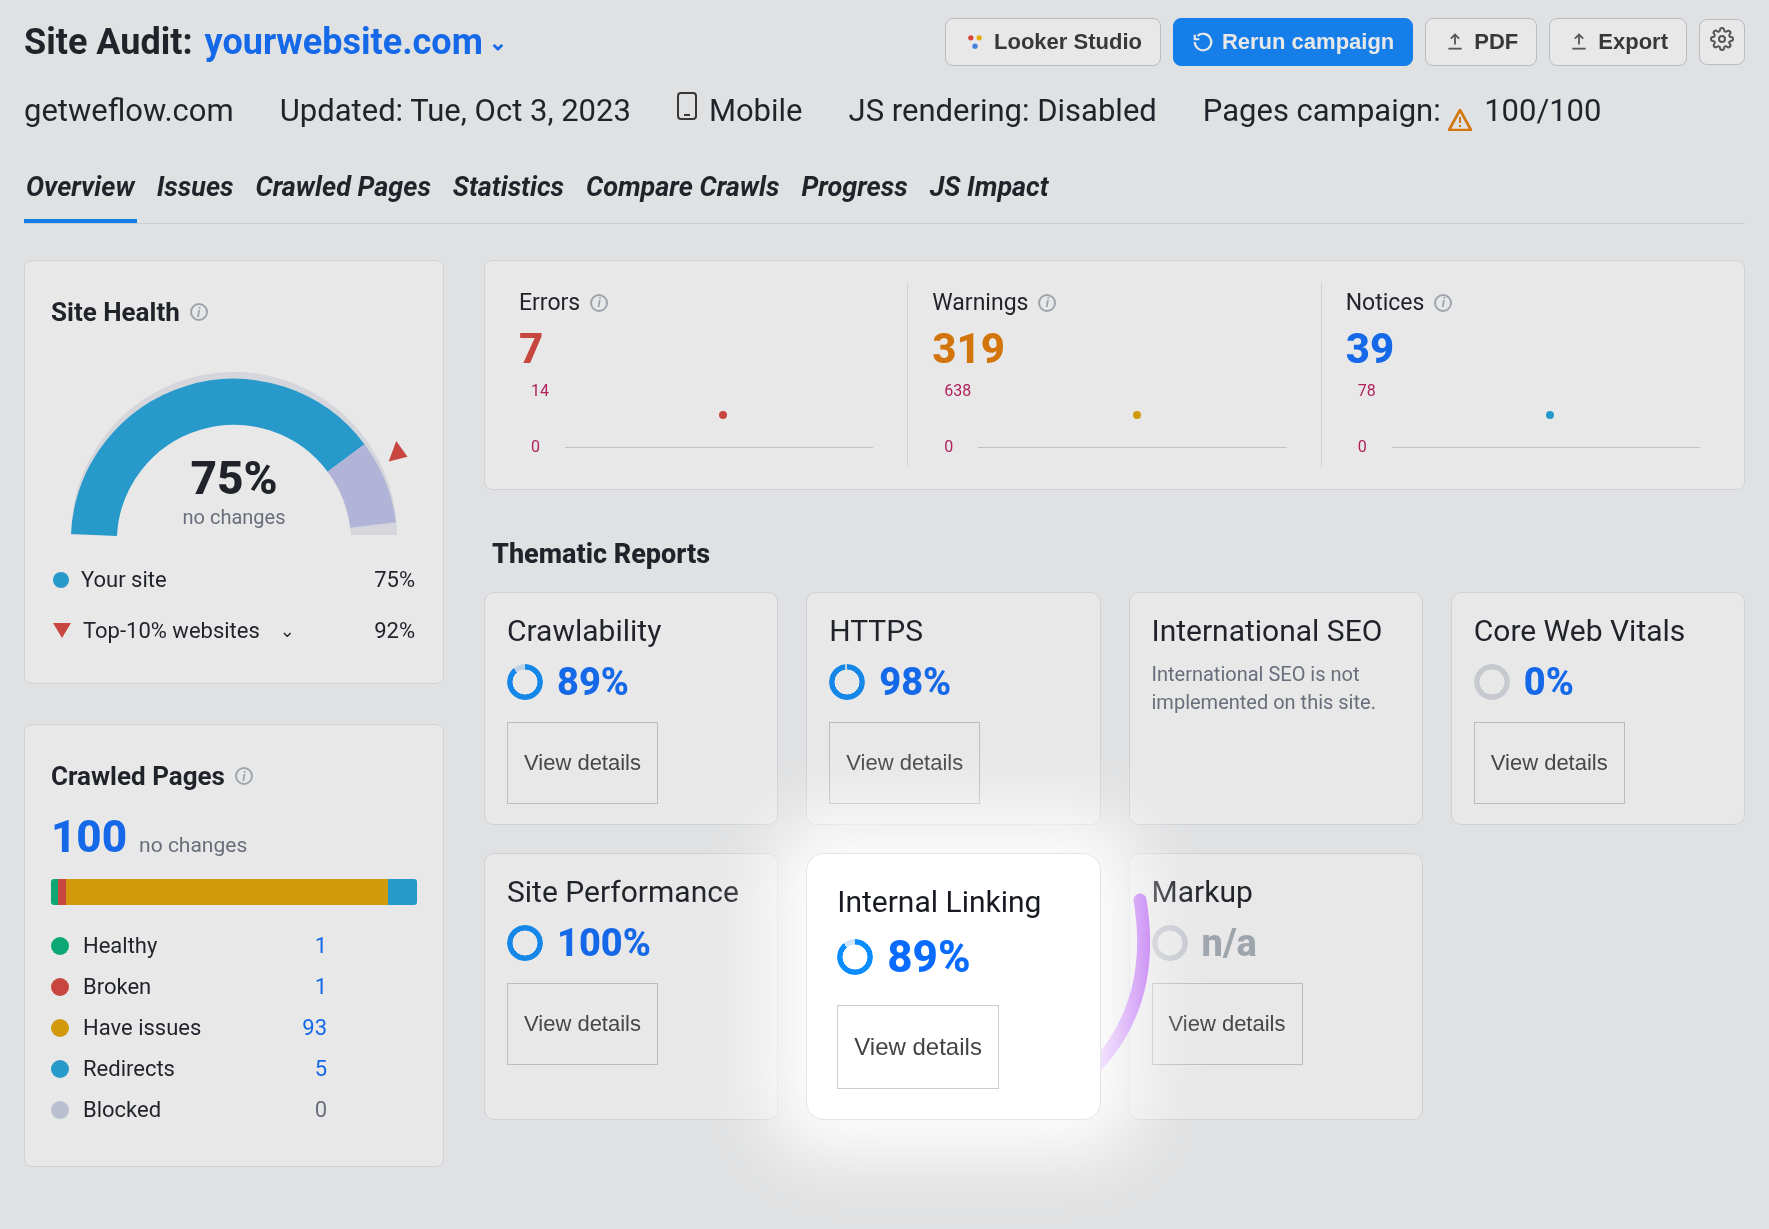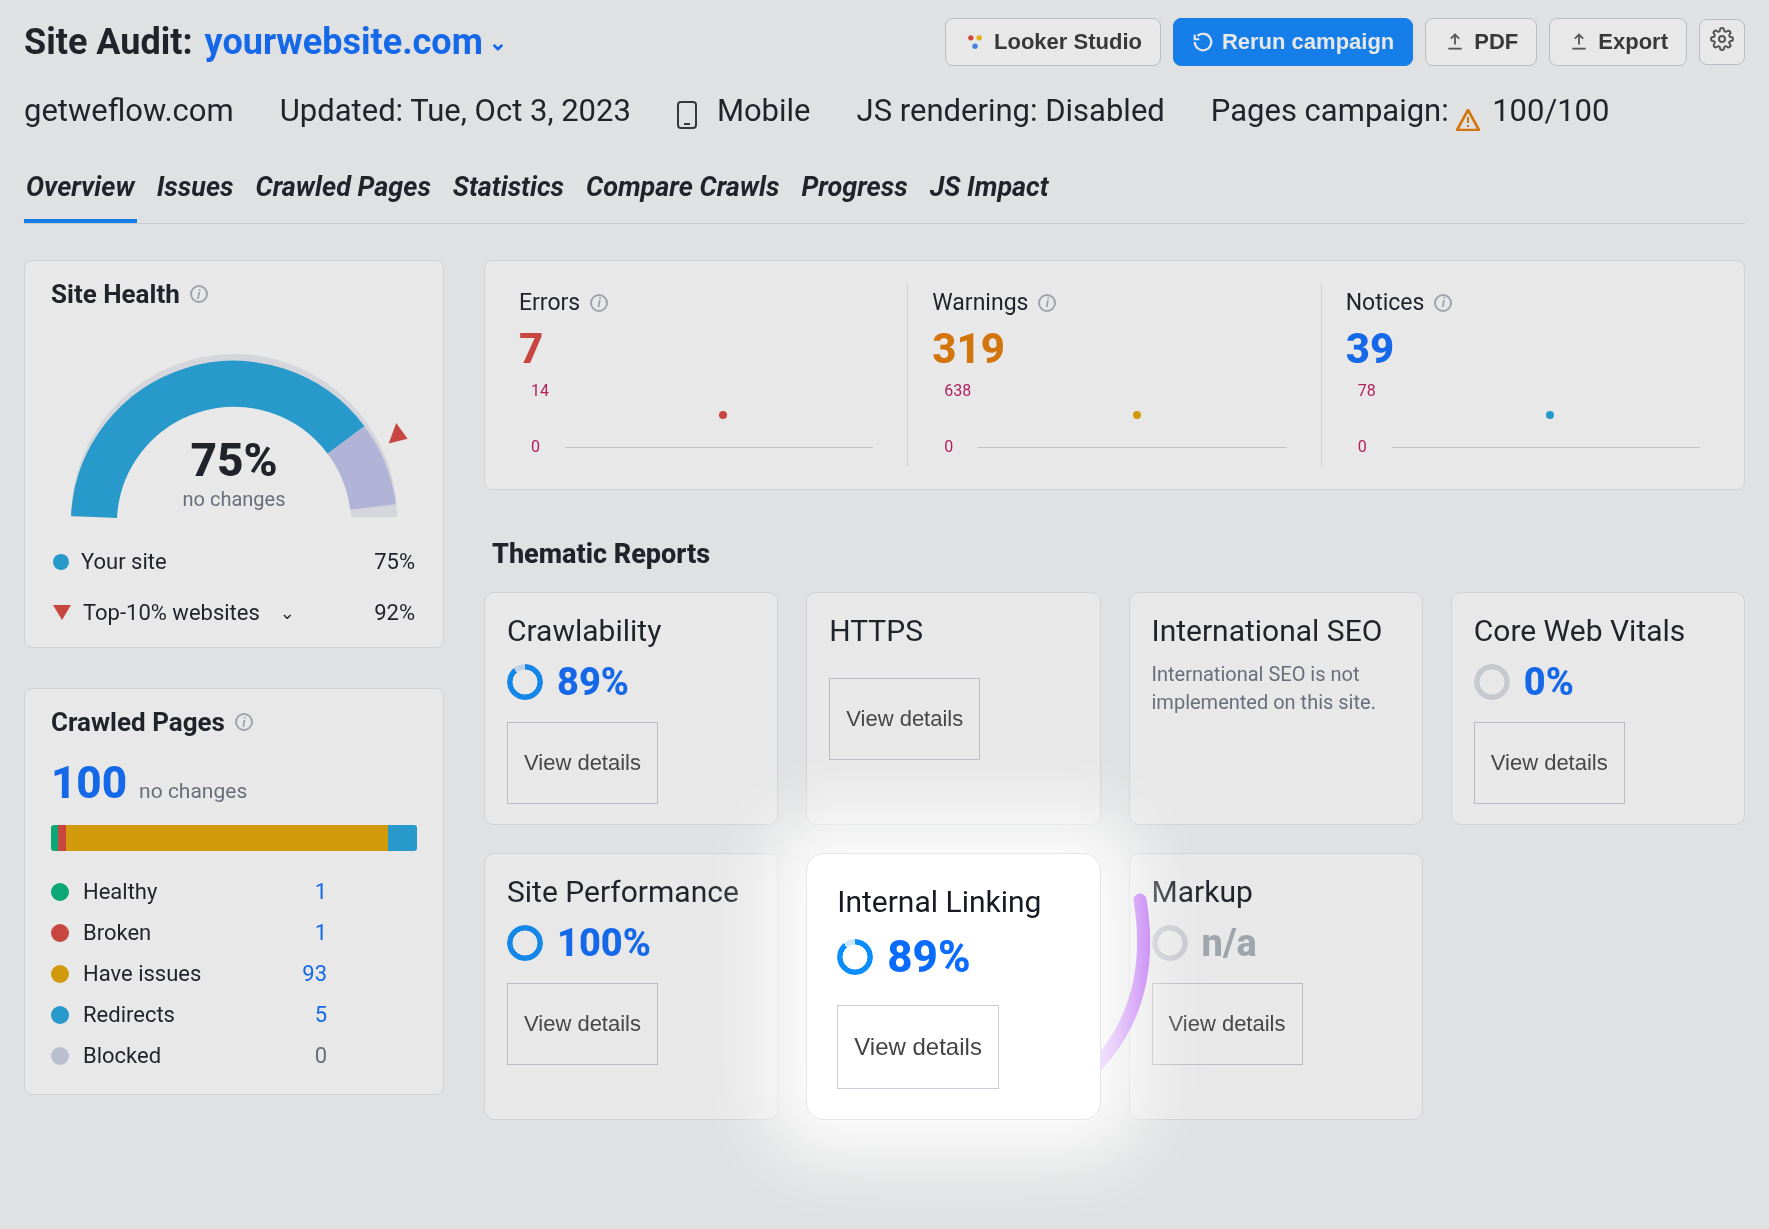--- a/index.html
+++ b/index.html
@@ -25,34 +25,34 @@
   .title-wrap { display: flex; align-items: baseline; gap: 12px; }
   .title { font-size: 36px; font-weight: 700; }
   .domain-link { font-size: 36px; font-weight: 700; color: #0a6cff; display:flex; align-items:center; gap:6px;}
   .chev { font-size: 22px; color:#0a6cff;}
   .actions { display: flex; align-items: center; gap: 12px; }
   .btn { display: flex; align-items: center; gap: 8px; font-size: 22px; font-weight: 600; padding: 10px 18px; border-radius: 8px; border:1px solid #c8cdd4; background:#fff; color:#333; cursor:pointer;}
   .btn.primary { background:#0a84ff; color:#fff; border-color:#0a84ff;}
   .btn .ic { width:22px; height:22px; display:inline-flex; align-items:center; justify-content:center;}
   .icon-btn { width:46px; height:46px; border-radius:8px; border:1px solid #c8cdd4; background:#fff; display:flex; align-items:center; justify-content:center; cursor:pointer; font-size:22px; color:#555;}
   .hdr-row2 { margin-top: 26px; display: flex; align-items: center; gap: 46px; font-size: 31px; color:#171a22; flex-wrap:wrap;}
-  .mobile-wrap { display:flex; align-items:flex-end; gap:20px;}
+  .mobile-wrap { display:flex; align-items:flex-start; gap:12px;}
   .phone-ico { width:20px; height:28px; border:2.5px solid #333; border-radius:4px; position:relative; display:inline-block;}
   .phone-ico::after{content:"";position:absolute;bottom:2px;left:50%;width:6px;height:2px;background:#333;transform:translateX(-50%);}
   .warn-ico { width:24px; height:22px; display:inline-block; vertical-align:middle; margin-right:4px;}
   .pages-crawled .val { font-weight:400;}
   
   .tabs { display:flex; gap:18px; margin-top: 36px; border-bottom:1px solid #dcdfe3;font-style:italic; }
   .tab { font-size: 27px; font-weight:700; color:#171a22; padding: 6px 2px 16px; cursor:pointer; border-bottom:4px solid transparent;}
   .tab.active { border-bottom-color:#0a84ff; color:#171a22;}
   
   .grid { display:flex; gap:40px; margin-top: 36px;}
   .left-col { width: 420px; flex-shrink:0; }
   .right-col { flex:1; }
-  .card { background:#fff; border:1px solid #e2e5e9; border-radius:8px; padding: 18px 26px; }
+  .card { background:#fff; border:1px solid #e2e5e9; border-radius:8px; padding: 36px 26px; }
   .card + .card { margin-top: 40px;}
   .card-title { font-size:26px; font-weight:700; display:flex; align-items:center; gap:10px;}
   .info-ic { width:18px;height:18px;border-radius:50%;border:2px solid #a9b1bb;display:inline-flex;align-items:center;justify-content:center;font-style:italic;color:#a9b1bb;font-size:13px;font-weight:700;}
   
   .gauge-wrap { position:relative; width: 340px; height: 190px; margin: 28px auto 10px;}
   .gauge-center { position:absolute; left:0; right:0; top:96px; text-align:center;}
   .gauge-pct { font-size:46px; font-weight:800;}
   .gauge-sub { font-size:20px; color:#6b7280;}
   .marker-tri { position:absolute; right:-4px; top:88px; width:0;height:0;border-left:16px solid #d9443c;border-top:11px solid transparent;border-bottom:11px solid transparent; transform:rotate(20deg);}
   .legendr { display:flex; align-items:center; justify-content:space-between; font-size:22px; margin-top:18px; padding: 4px 2px;}
@@ -318,21 +318,24 @@
               <div class="pt" style="background: rgb(31, 164, 222); left: 55%; top: 30px;"></div>
             </div>
           </div>
         </div>
       <div class="thematic-title">Thematic Reports</div>
       <div class="tr-grid" id="tr-grid">
           <div class="trcard"><div class="tr-name">Crawlability</div><div class="tr-val blue">
               <span class="donut" style="background: conic-gradient(rgb(10, 142, 255) 0deg, rgb(10, 142, 255) 320deg, rgb(207, 230, 250) 320deg, rgb(207, 230, 250) 360deg); mask: radial-gradient(circle, transparent 48%, rgb(0, 0, 0) 50%);"></span>
               <span>89%</span>
             </div><button class="vd-btn">View details</button></div>
-          <div class="trcard"><div class="tr-name">HTTPS</div><button class="vd-btn">View details</button></div>
+          <div class="trcard"><div class="tr-name">HTTPS</div><div class="tr-val blue">
+              <span class="donut" style="background: conic-gradient(rgb(10, 142, 255) 0deg, rgb(10, 142, 255) 353deg, rgb(207, 230, 250) 353deg, rgb(207, 230, 250) 360deg); mask: radial-gradient(circle, transparent 48%, rgb(0, 0, 0) 50%);"></span>
+              <span>98%</span>
+            </div><button class="vd-btn">View details</button></div>
           <div class="trcard">
             <div class="tr-name">International SEO</div>
             <div class="tr-note">International SEO is not implemented on this site.</div>
           </div>
           <div class="trcard"><div class="tr-name">Core Web Vitals</div><div class="tr-val blue">
               <span class="donut" style="background: conic-gradient(rgb(216, 219, 227) 0deg, rgb(216, 219, 227) 360deg); mask: radial-gradient(circle, transparent 48%, rgb(0, 0, 0) 50%);"></span>
               <span>0%</span>
             </div><button class="vd-btn">View details</button></div>
           <div class="trcard"><div class="tr-name">Site Performance</div><div class="tr-val blue">
               <span class="donut" style="background: conic-gradient(rgb(10, 142, 255) 0deg, rgb(10, 142, 255) 360deg, rgb(207, 230, 250) 360deg, rgb(207, 230, 250) 360deg); mask: radial-gradient(circle, transparent 48%, rgb(0, 0, 0) 50%);"></span>

